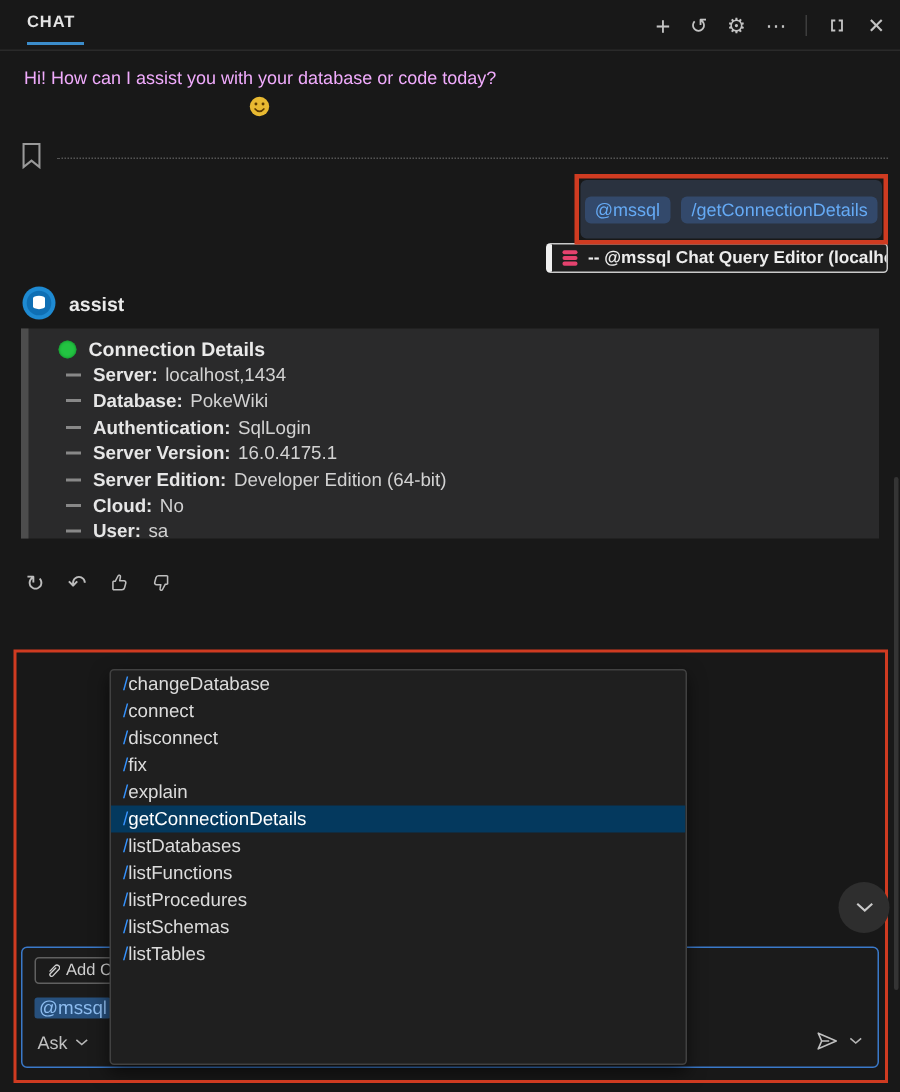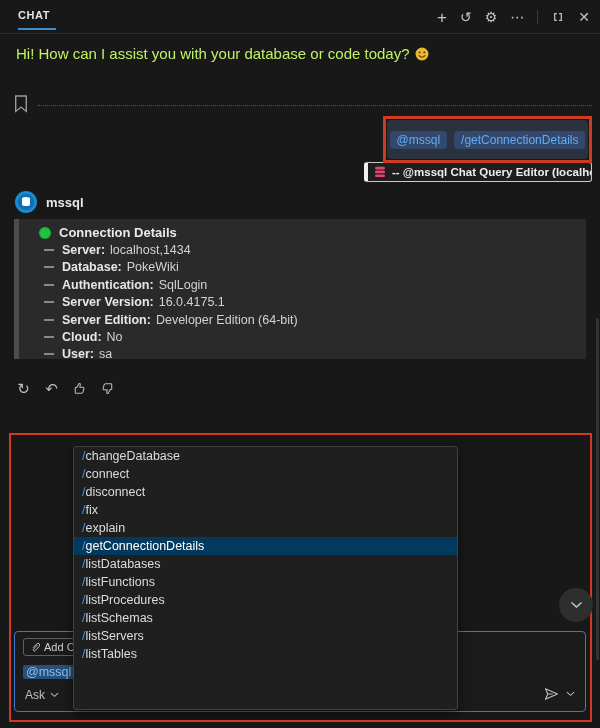--- a/index.html
+++ b/index.html
@@ -14,21 +14,21 @@
   
   .topbar { left:0; top:0; width:600px; height:34px; background:#181818; border-bottom:1px solid #2a2a2a; }
   .tab-label { left:18px; top:9px; font-size:11px; font-weight:700; letter-spacing:.6px; color:#e4e4e4; }
   .tab-underline { left:18px; top:28px; width:38px; height:2px; background:#3b8ccb; }
   .topbar-icons { right:10px; top:0; height:34px; display:flex; align-items:center; gap:13px; color:#c3c3c3; }
   .tb-icon { font-size:14px; line-height:1; cursor:default; display:flex; align-items:center; }
   .tb-icon.plus { font-size:17px; font-weight:400; }
   .tb-divider { width:1px; height:14px; background:#3d3d3d; }
 
   
-  .greeting { left:16px; top:45px; font-size:15px; color:#bef264; display:flex; align-items:center; gap:5px; }
+  .greeting { left:16px; top:45px; font-size:12px; color:#f0abfc; display:flex; align-items:center; gap:5px;flex-direction:column; }
 
   
   .bookmark { left:14px; top:95px; }
   .dotted-line { left:38px; top:105px; width:554px; border-top:1px dotted #555555; }
 
   
   .red-box-1 { left:383px; top:116px; width:209px; height:47px; border:3px solid #cf3b21; z-index:5; }
   .user-bubble {
     left:387px; top:120px; width:201px; height:39px; background:#2a323f; border-radius:4px;
     display:flex; align-items:center; justify-content:center; gap:7px; z-index:4;
@@ -162,21 +162,21 @@
   </div>
 
   <div class="abs avatar">
     <svg width="24" height="24" viewBox="0 0 24 24">
       <circle cx="12" cy="12" r="11" fill="#1e8ad2"></circle>
       <circle cx="12" cy="12" r="8.2" fill="#0f6fb4"></circle>
       <ellipse cx="12" cy="8.8" rx="4" ry="1.7" fill="#ffffff"></ellipse>
       <path d="M8 8.8v5.6c0 .95 1.8 1.7 4 1.7s4-.75 4-1.7V8.8" fill="#ffffff"></path>
     </svg>
   </div>
-  <div class="abs assistant-name">mssql</div>
+  <div class="abs assistant-name">assist</div>
 
   <div class="abs conn-block">
     <div class="abs conn-strip"></div>
     <div class="conn-rows">
       <div class="conn-row header">
         <span class="green-dot"></span>
         <span class="conn-title">Connection Details</span>
       </div>
       <div class="conn-row">
         <span class="dash"></span>
@@ -282,21 +282,20 @@
     <div class="dd-row"><span class="slash">/</span><span class="cmd">changeDatabase</span></div>
     <div class="dd-row"><span class="slash">/</span><span class="cmd">connect</span></div>
     <div class="dd-row"><span class="slash">/</span><span class="cmd">disconnect</span></div>
     <div class="dd-row"><span class="slash">/</span><span class="cmd">fix</span></div>
     <div class="dd-row"><span class="slash">/</span><span class="cmd">explain</span></div>
     <div class="dd-row selected"><span class="slash">/</span><span class="cmd">getConnectionDetails</span></div>
     <div class="dd-row"><span class="slash">/</span><span class="cmd">listDatabases</span></div>
     <div class="dd-row"><span class="slash">/</span><span class="cmd">listFunctions</span></div>
     <div class="dd-row"><span class="slash">/</span><span class="cmd">listProcedures</span></div>
     <div class="dd-row"><span class="slash">/</span><span class="cmd">listSchemas</span></div>
-    <div class="dd-row"><span class="slash">/</span><span class="cmd">listServers</span></div>
     <div class="dd-row"><span class="slash">/</span><span class="cmd">listTables</span></div>
   </div>
 
   <div class="abs red-box-2"></div>
 
   <div class="abs right-scrollbar"></div>
 
 </div>
 
 </body></html>

